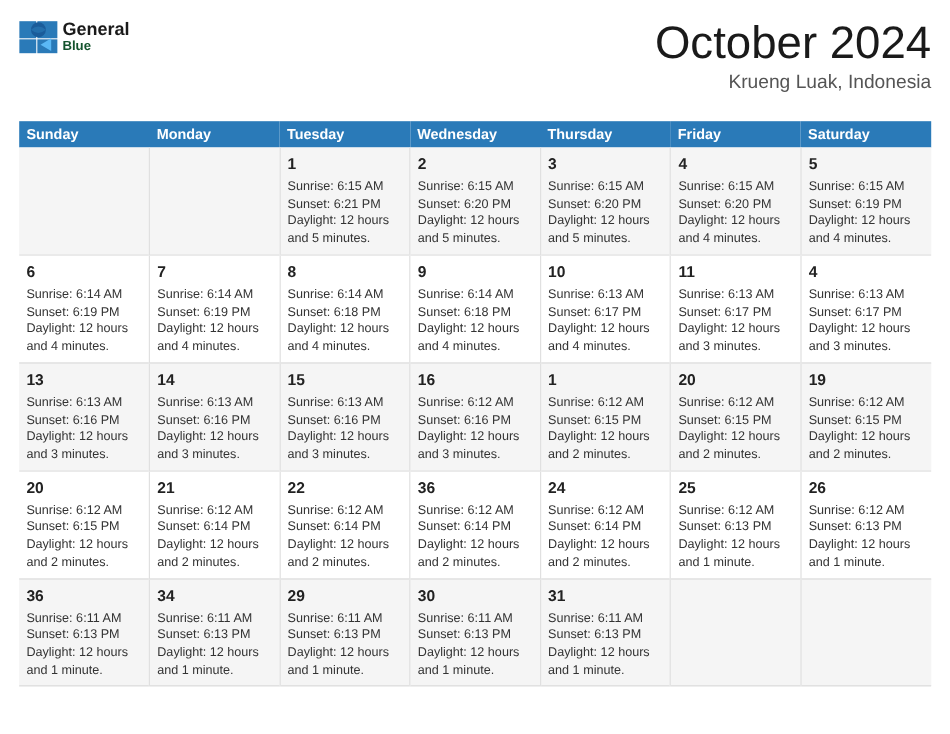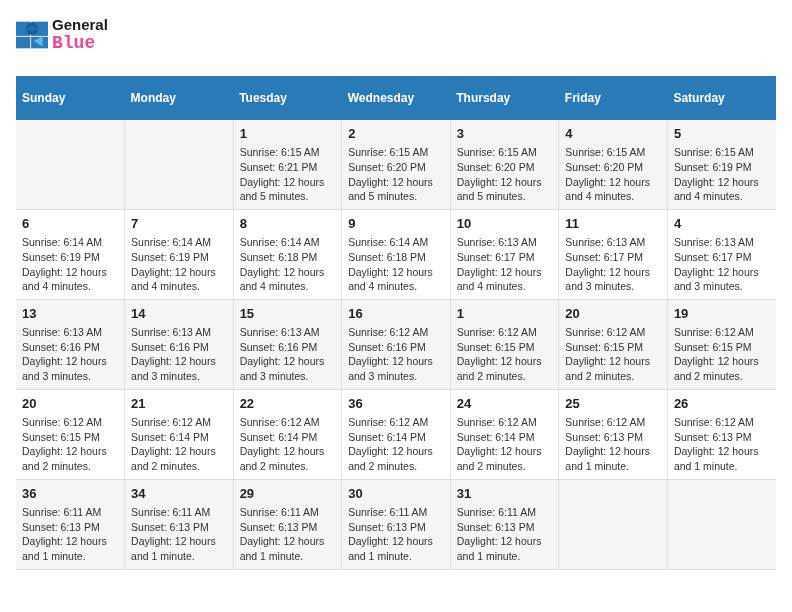--- a/index.html
+++ b/index.html
@@ -41,21 +41,21 @@
     }
     table {
       width: 100%;
       border-collapse: collapse;
       font-size: 11px;
     }
     thead tr th {
       background-color: #2a7ab8;
       color: white;
       text-align: left;
-      padding: 15px 6px;
+      padding: 4px 6px;
       font-weight: bold;
       font-size: 12px;
     }
     tbody tr {
       border-bottom: 1px solid #ddd;
     }
     tbody tr:nth-child(odd) {
       background: #f9f9f9;
     }
     tbody tr:nth-child(even) {
@@ -95,22 +95,26 @@
       <rect x="17" y="0" width="19" height="16" fill="#2a7ab8"></rect>
       <rect x="17" y="17" width="19" height="13" fill="#2a7ab8"></rect>
 
       <circle cx="18" cy="8" r="7" fill="#1a5c9a"></circle>
       <path d="M11 8 Q18 2 25 8 Q18 14 11 8Z" fill="#2a7ab8" opacity="0.6"></path>
 
       <polygon points="20,22 30,16 30,28" fill="#5bb8f5"></polygon>
     </svg>
     <div>
       <div style="font-size:15px;font-weight:bold;color:#1a1a1a;">General</div>
-      <div style="font-size:18px;font-weight:bold;color:#ec4899;font-family:Liberation Mono, monospace;">Blue</div>
+      <div style="font-size:11px;font-weight:bold;color:#14532d;">Blue</div>
     </div>
+  </div>
+  <div class="title-block">
+    <div class="month-title">October 2024</div>
+    <div class="location">Krueng Luak, Indonesia</div>
   </div>
 </div>
 
 <table>
   <thead>
     <tr>
     <th>Sunday</th>
         <th>Monday</th>
         <th>Tuesday</th>
         <th>Wednesday</th>

